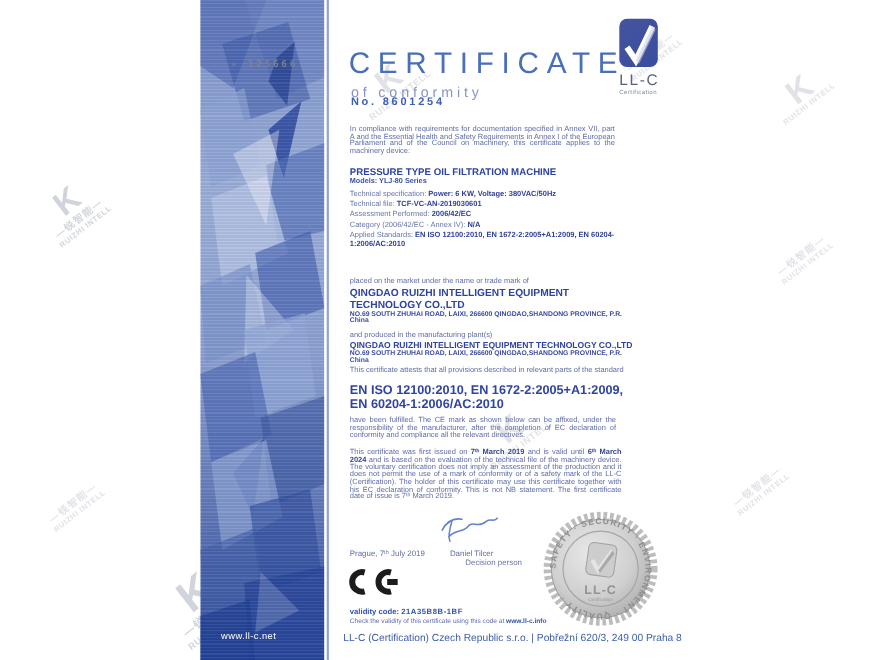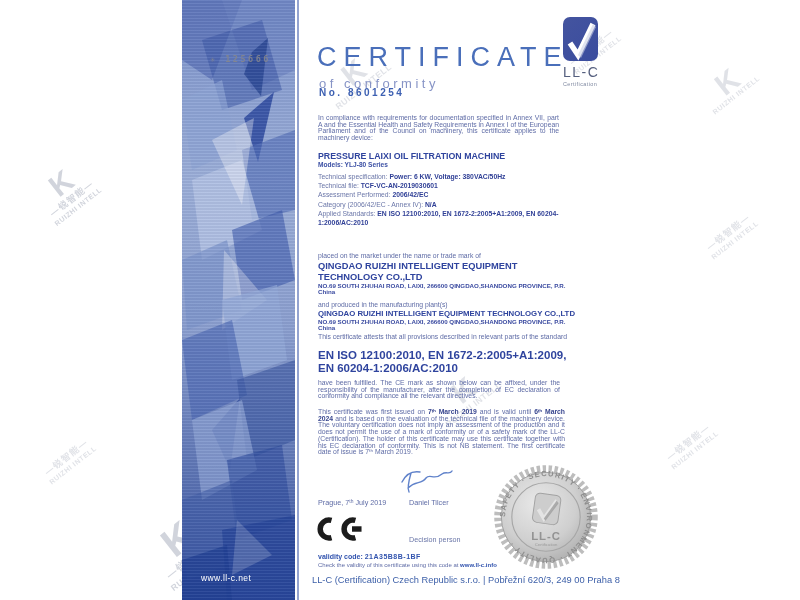--- a/index.html
+++ b/index.html
@@ -45,21 +45,21 @@
   .address{font-size:6.2px;line-height:6.4px;font-weight:bold;color:#3a4aa0;margin-top:1px;}
   .produced{position:absolute;left:318px;top:301px;width:252px;}
   .attest{margin-top:2px;}
   .standards{position:absolute;left:318px;top:349px;width:252px;font-size:11.5px;line-height:13px;
       font-weight:bold;color:#2f449e;}
   .fulfilled{position:absolute;left:318px;top:380px;width:242px;}
   .issued{position:absolute;left:318px;top:409px;width:247px;}
   .issued b{color:#38468f;}
   .place-date{position:absolute;left:318px;top:498px;font-size:7.2px;color:#5f6ca6;}
   .signer{position:absolute;left:409px;top:498px;font-size:7.2px;color:#5f6ca6;}
-  .role{position:absolute;left:409px;top:507px;font-size:7.2px;color:#6a76a8;margin-top:28px;}
+  .role{position:absolute;left:423px;top:507px;font-size:7.2px;color:#6a76a8;}
   .signature{position:absolute;left:398px;top:466px;}
   .ce{position:absolute;left:311px;top:514px;}
   .validity{position:absolute;left:318px;top:553px;font-size:7px;font-weight:bold;color:#3153ae;}
   .validity .code{letter-spacing:.5px;}
   .check-line{position:absolute;left:318px;top:562px;font-size:6px;color:#5f6ca6;}
   .check-line b{color:#3153ae;}
   .footer{position:absolute;left:312px;top:575px;font-size:9.3px;color:#3c5fa8;}
   .seal{position:absolute;left:486px;top:460px;}
 
   
@@ -176,21 +176,21 @@
     <div class="logo-name">LL-C</div>
     <div class="logo-sub">Certification</div>
   </div>
 
   <div class="title">CERTIFICATE</div>
   <div class="subtitle">of conformity</div>
   <div class="certno">No. 8601254</div>
 
   <div class="tx intro">In compliance with requirements for documentation specified in Annex VII, part A and the Essential Health and Safety Requirements in Annex I of the European Parliament and of the Council on machinery, this certificate applies to the machinery device:</div>
 
-  <div class="product-name">PRESSURE LAIXI OIL FILTRATION MACHINE</div>
+  <div class="product-name">PRESSURE TYPE OIL FILTRATION MACHINE</div>
   <div class="product-models">Models: YLJ-80 Series</div>
 
   <div class="specs">
     <div><span>Technical specification: </span><b>Power: 6 KW, Voltage: 380VAC/50Hz</b></div>
     <div><span>Technical file: </span><b>TCF-VC-AN-2019030601</b></div>
     <div><span>Assessment Performed: </span><b>2006/42/EC</b></div>
     <div><span>Category (2006/42/EC - Annex IV): </span><b>N/A</b></div>
     <div><span>Applied Standards: </span><b>EN ISO 12100:2010, EN 1672-2:2005+A1:2009, EN 60204-1:2006/AC:2010</b></div>
   </div>
 

